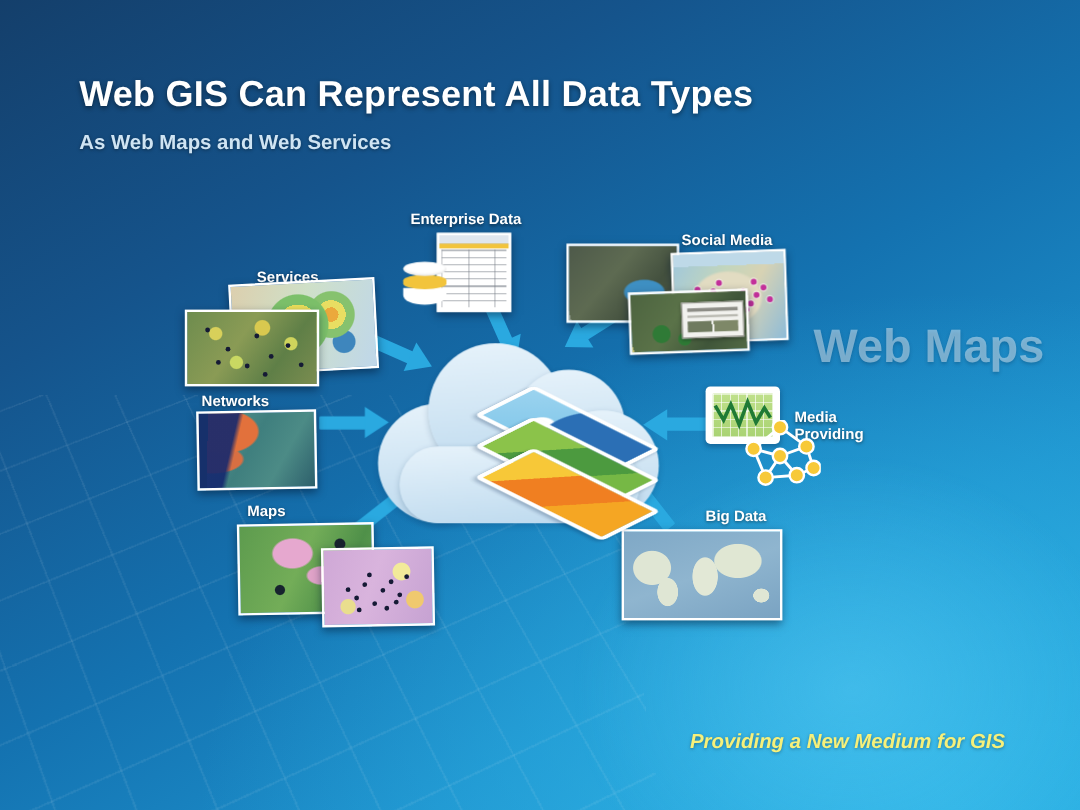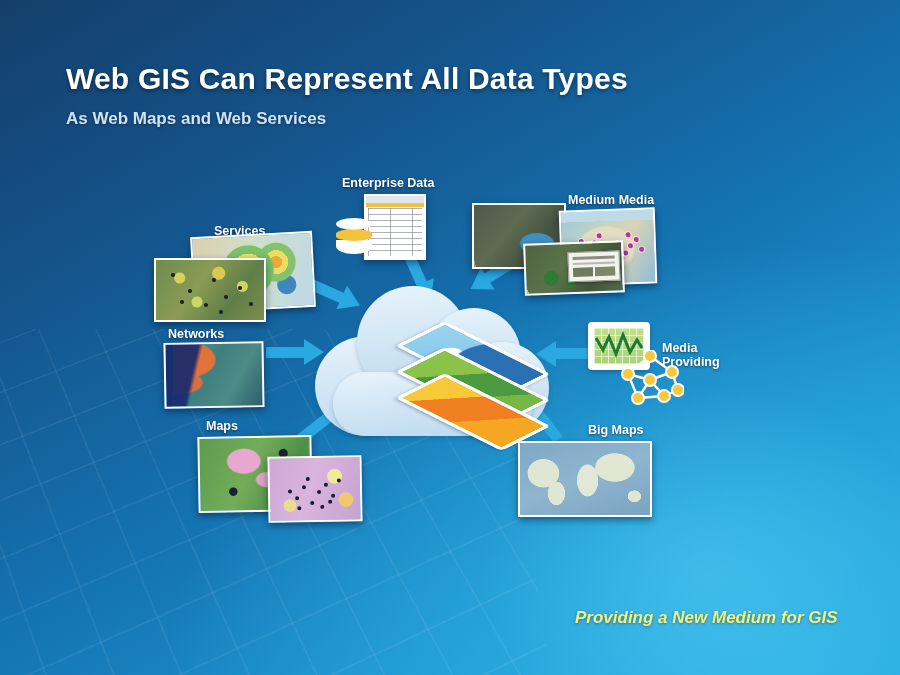--- a/index.html
+++ b/index.html
@@ -189,20 +189,21 @@
 </head>
 <body>
 
 <div id="slide">
 
   <div id="grid"></div>
   <div id="glow"></div>
 
   <div id="subtitle">As Web Maps and Web Services</div>
   <div id="title">Web GIS Can Represent All Data Types</div>
+  <div id="watermark">Web Maps</div>
   <div id="tagline">Providing a New Medium for GIS</div>
 
   <div class="arrow" style="left:296px;top:277px;width:70px;transform:rotate(24deg);">
     <div class="shaft" style="width:52px"></div>
       <div class="head" style="left:50px"></div>
   </div>
   <div class="arrow" style="left:405px;top:245px;width:62px;transform:rotate(66deg);">
     <div class="shaft" style="width:44px"></div>
       <div class="head" style="left:42px"></div>
   </div>
@@ -249,21 +250,21 @@
     <div class="ybar"></div>
     <div class="rows"></div>
     <div class="cols"></div>
   </div>
   <div id="db">
     <div class="body"></div>
     <div class="band2"></div>
     <div class="cap"></div>
   </div>
 
-  <div class="lbl" style="left:568px;top:193px;">Medium Media</div>
+  <div class="lbl" style="left:568px;top:193px;">Social Media</div>
   <div class="thumb sm-a" style="left:472px;top:203px;width:90px;height:62px;"></div>
   <div class="thumb sm-b" style="left:560px;top:209px;width:92px;height:72px;transform:rotate(-2deg);">
     <div class="pins">
       <s style="left:18%;top:38%"></s>
         <s style="left:26%;top:46%"></s>
         <s style="left:33%;top:40%"></s>
       <s style="left:40%;top:52%"></s>
         <s style="left:47%;top:44%"></s>
         <s style="left:54%;top:50%"></s>
       <s style="left:60%;top:42%"></s>
@@ -337,21 +338,21 @@
       <circle class="node" cx="34" cy="6" r="6"></circle>
       <circle class="node" cx="12" cy="24" r="6"></circle>
       <circle class="node" cx="56" cy="22" r="6"></circle>
       <circle class="node" cx="34" cy="30" r="6"></circle>
       <circle class="node" cx="22" cy="48" r="6"></circle>
       <circle class="node" cx="48" cy="46" r="6"></circle>
       <circle class="node" cx="62" cy="40" r="6"></circle>
     </svg>
   </div>
 
-  <div class="lbl" style="left:588px;top:423px;">Big Maps</div>
+  <div class="lbl" style="left:588px;top:423px;">Big Data</div>
   <div class="thumb bd-a" style="left:518px;top:441px;width:130px;height:72px;"></div>
 
   <div id="cloud">
     <b style="left:0px;  top:56px; width:104px;height:100px;"></b>
     <b style="left:42px; top:6px;  width:112px;height:112px;"></b>
     <b style="left:112px;top:28px; width:94px; height:96px;"></b>
     <b style="left:140px;top:62px; width:94px; height:92px;"></b>
     <b style="left:18px; top:92px; width:200px;height:64px;border-radius:34px;"></b>
   </div>
 

